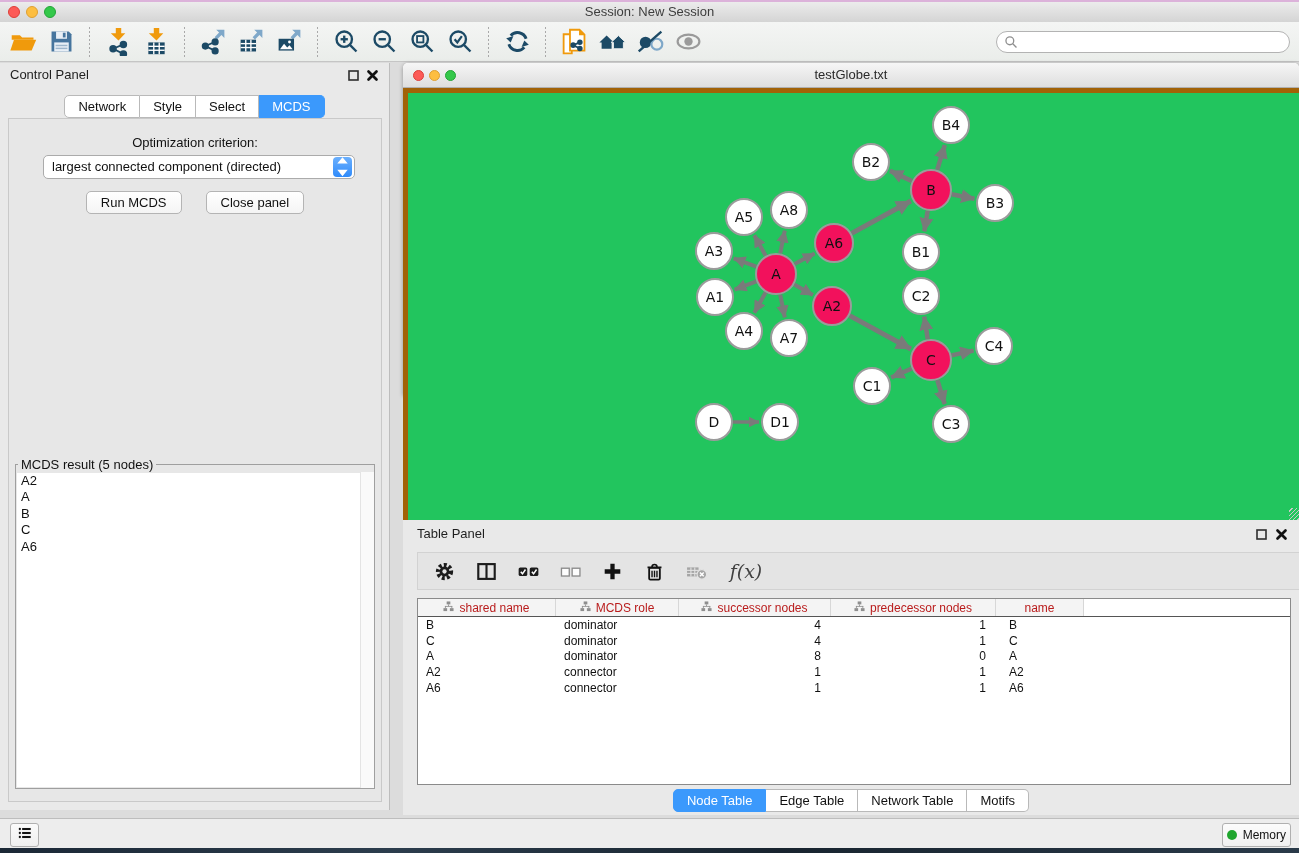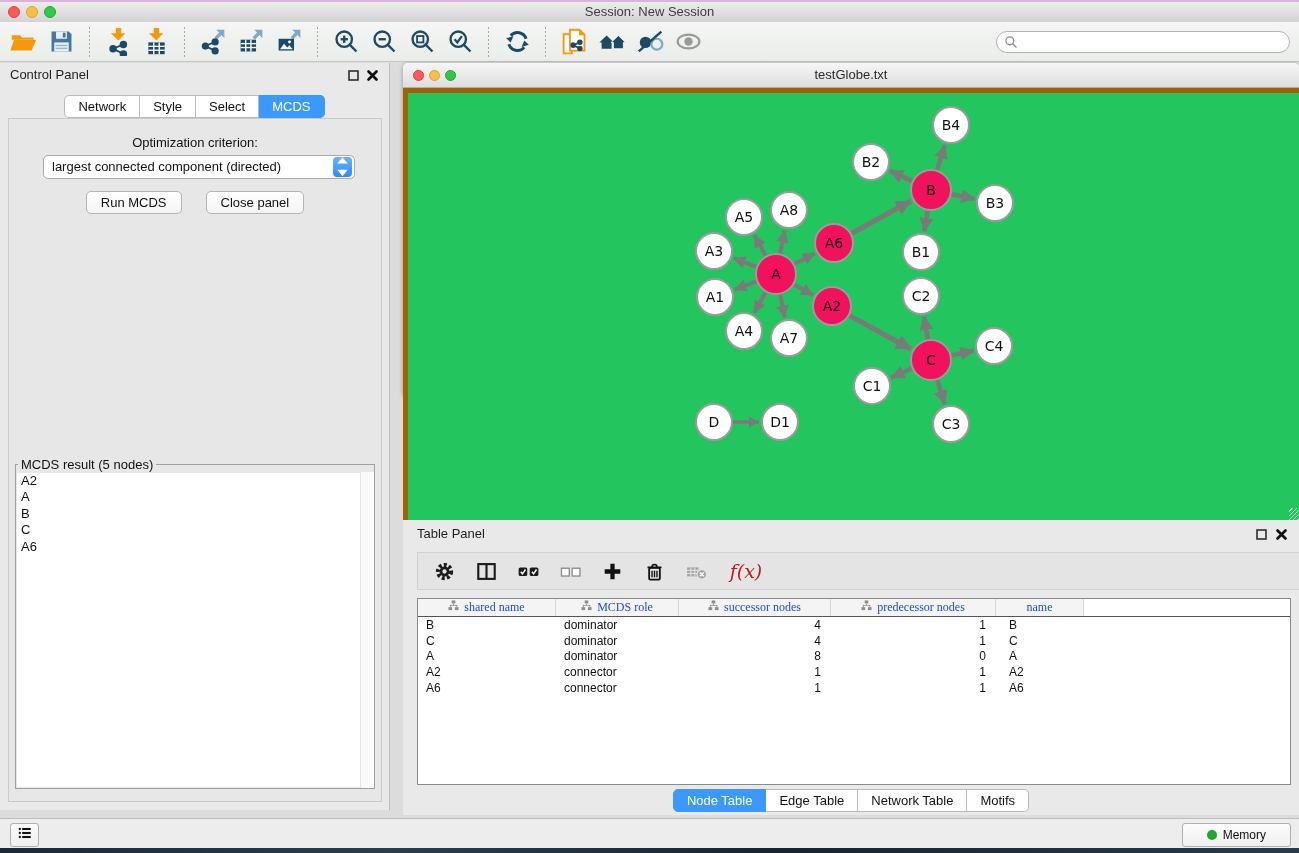--- a/index.html
+++ b/index.html
@@ -79,40 +79,40 @@
   #net-resize{position:absolute;right:1px;bottom:1px;width:12px;height:12px;
     background:repeating-linear-gradient(135deg,transparent 0 2px,#c9c9c9 2px 3px);}
   
   #table-panel{left:403px;top:520px;width:896px;height:295px;background:#e9e9e9;}
   #tp-toolbar{position:absolute;left:14px;top:32px;width:1271px;height:38px;
     background:#e4e4e4;border:1px solid #d2d2d2;box-sizing:border-box;
     display:flex;align-items:center;padding-left:12px;gap:14px;}
   .tp-btn{width:28px;height:28px;display:flex;align-items:center;justify-content:center;
     background:transparent;border:none;padding:0;}
   .tp-btn svg{width:23px;height:23px;display:block;}
-  .tp-fx{font-family:"DejaVu Serif",serif;font-style:italic;font-size:19px;color:#b91c1c;}
+  .tp-fx{font-family:"DejaVu Serif",serif;font-style:italic;font-size:19px;color:#404040;}
   #data-table{position:absolute;left:14px;top:78px;width:874px;height:187px;background:#fff;
     border:1px solid #8a8a8a;box-sizing:border-box;overflow:hidden;}
   #tbl-head{display:flex;border-bottom:1px solid #555;}
   .th{height:17px;box-sizing:border-box;background:#f4f4f4;border-right:1px solid #d7d7d7;
-    display:flex;align-items:center;justify-content:center;font-size:12px;color:#1d4ed8;gap:5px;font-family:Liberation Serif, serif;}
+    display:flex;align-items:center;justify-content:center;font-size:12px;color:#b91c1c;gap:5px;}
   .th svg{width:11px;height:11px;flex:0 0 auto;}
   .tr{display:flex;height:15.7px;align-items:center;}
   .td{font-size:12px;color:#111;box-sizing:border-box;white-space:nowrap;overflow:hidden;}
   #tp-tabs{position:absolute;left:0;right:0;top:269px;display:flex;justify-content:center;}
   
   #status-bar{left:0;top:818px;width:100%;height:30px;background:#ededed;
     border-top:1px solid #bdbdbd;box-sizing:border-box;}
   #console-btn{position:absolute;left:10px;top:4px;width:27px;height:22px;
     background:linear-gradient(#fbfbfb,#efefef);border:1px solid #b0b0b0;border-radius:3px;
     display:flex;align-items:center;justify-content:center;}
   #console-btn svg{width:16px;height:16px;}
   #memory-btn{position:absolute;right:8px;top:4px;height:22px;
     background:linear-gradient(#fcfcfc,#f0f0f0);border:1px solid #b0b0b0;border-radius:3px;
-    display:flex;align-items:center;gap:6px;padding:0 24px;font-size:12px;color:#111;
+    display:flex;align-items:center;gap:6px;padding:0 4px;font-size:12px;color:#111;
     font-family:"Liberation Sans",sans-serif;}
   #memory-dot{width:10px;height:10px;border-radius:50%;}
   #desktop-bottom{left:0;top:848px;width:100%;height:5px;
     background:linear-gradient(90deg,#1b2836,#2c3d4d 30%,#18242f 60%,#2a3a49);}
 </style>
 </head>
 <body>
 
 <div id="desktop-top" class="abs"></div>
 

